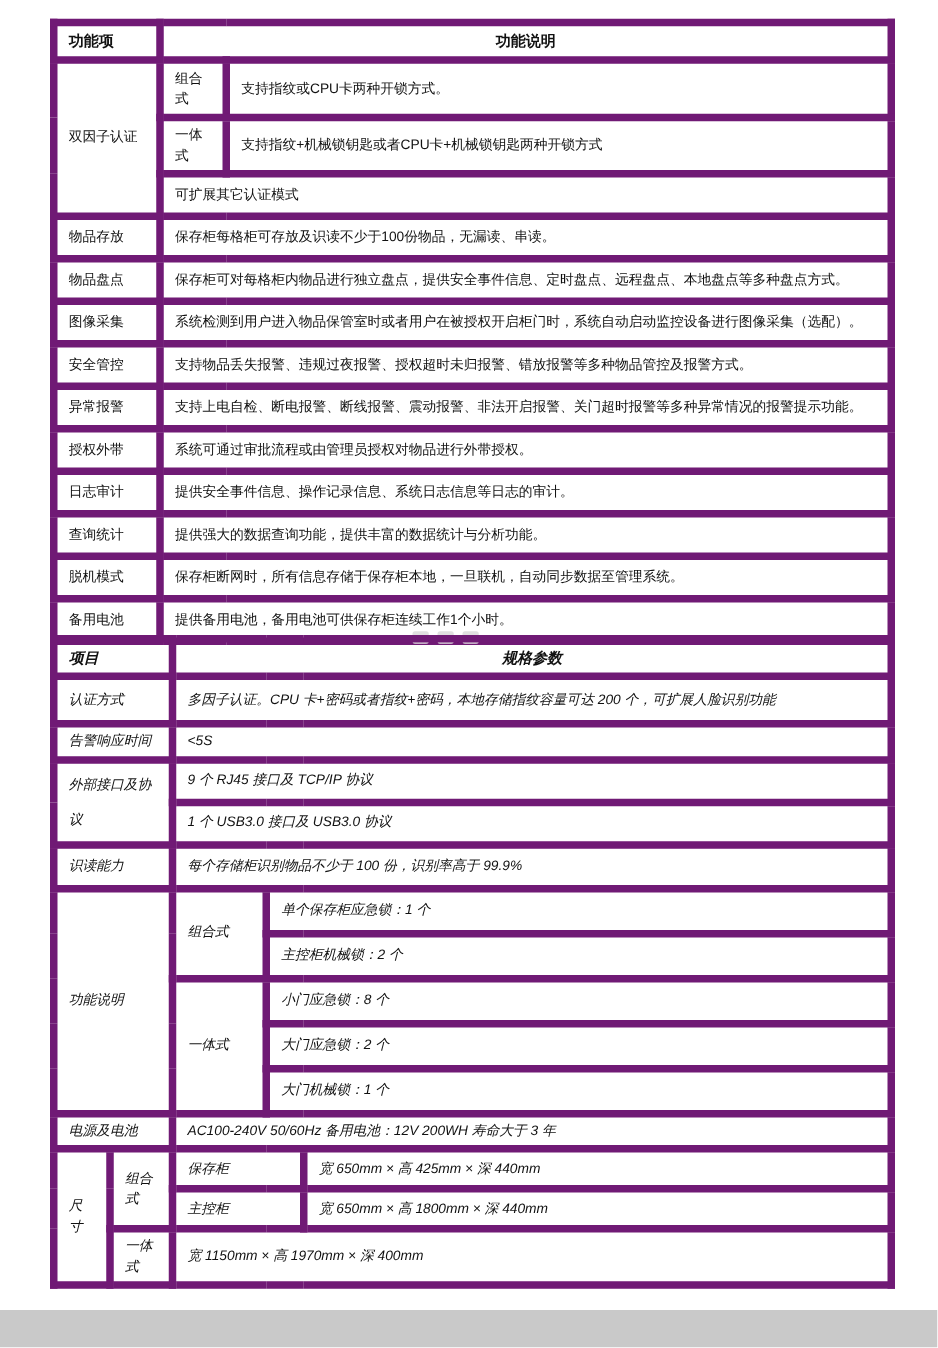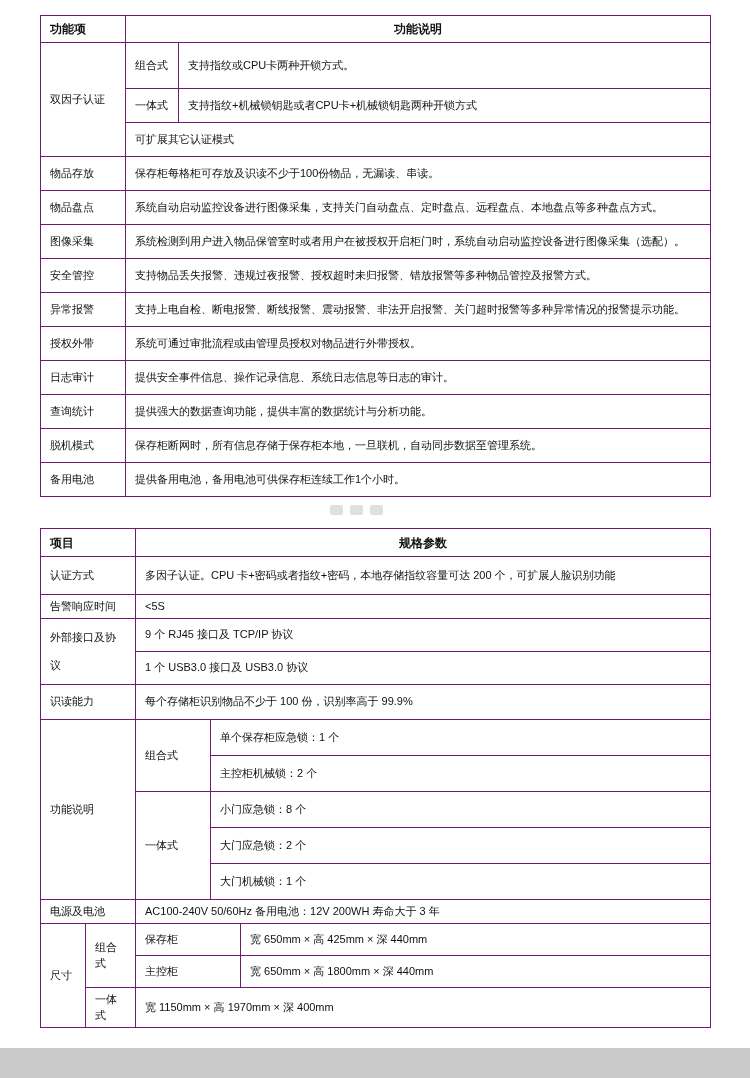--- a/index.html
+++ b/index.html
@@ -6,29 +6,29 @@
   html,body { background:#ffffff; }
   body {
     width:750px; height:1078px; position:relative; overflow:hidden;
     font-family:"Liberation Sans","DejaVu Sans",sans-serif; color:#111;
   }
   table.tbl {
     position:absolute; left:40px; width:670px;
     border-collapse:collapse; table-layout:fixed;
   }
   .tbl td {
-    border:1px solid #701a75;
+    border:6px solid #701a75;
     font-size:11px; line-height:1.5;
     padding:3px 9px; vertical-align:middle;
     word-break:break-all;
   }
   .tbl td.hdr { font-weight:bold; font-size:12px; }
   .tbl td.c { text-align:center; }
   .tbl1 { top:15px; }
-  .tbl2 { top:528px; }
+  .tbl2 { top:508px;font-style:italic; }
   td.wrapcell { line-height:28px; }
   .watermark { position:absolute; left:330px; top:505px; width:80px; height:11px; display:flex; gap:7px; }
   .watermark span { display:block; width:13px; height:10px; background:#e0e0e0; border-radius:2px; }
   .bottom-strip { position:absolute; left:0; top:1048px; width:750px; height:30px; background:#c9c9c9; }
 </style>
 </head>
 <body>
 
 <table class="tbl tbl1">
   <colgroup>
@@ -52,21 +52,21 @@
   </tr>
   <tr style="height:34px">
     <td colspan="2">可扩展其它认证模式</td>
   </tr>
   <tr style="height:34px">
     <td>物品存放</td>
     <td colspan="2">保存柜每格柜可存放及识读不少于100份物品，无漏读、串读。</td>
   </tr>
   <tr style="height:34px">
     <td>物品盘点</td>
-    <td colspan="2">系统自动启动监控设备进行图像采集，支持关门自动盘点、定时盘点、远程盘点、本地盘点等多种盘点方式。</td>
+    <td colspan="2">保存柜可对每格柜内物品进行独立盘点，提供安全事件信息、定时盘点、远程盘点、本地盘点等多种盘点方式。</td>
   </tr>
   <tr style="height:34px">
     <td>图像采集</td>
     <td colspan="2">系统检测到用户进入物品保管室时或者用户在被授权开启柜门时，系统自动启动监控设备进行图像采集（选配）。</td>
   </tr>
   <tr style="height:34px">
     <td>安全管控</td>
     <td colspan="2">支持物品丢失报警、违规过夜报警、授权超时未归报警、错放报警等多种物品管控及报警方式。</td>
   </tr>
   <tr style="height:34px">

